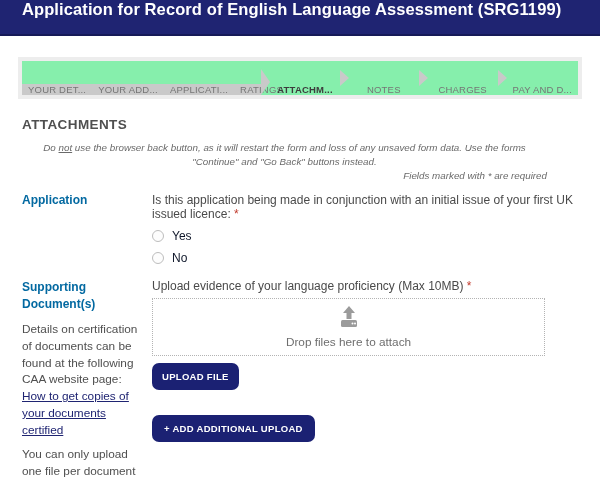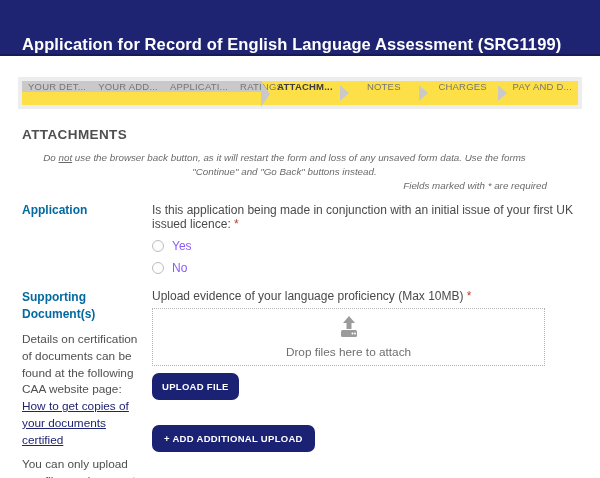--- a/index.html
+++ b/index.html
@@ -4,44 +4,44 @@
 <style>
   * { margin: 0; padding: 0; box-sizing: border-box; }
   html, body { width: 600px; height: 478px; overflow: hidden; }
   body {
     font-family: "Liberation Sans", sans-serif;
     background: #ffffff;
     color: #4a4a4a;
   }
   
   .app-header {
-    height: 56px;
+    height: 36px;
     background: #1f2472;
     border-bottom: 2px solid #161a58;
     display: flex;
-    align-items: flex-end;
+    align-items: flex-start;
     padding: 0 22px;
   }
   .app-header h1 {
     color: #ffffff;
     font-size: 16.5px;
     font-weight: bold;
     letter-spacing: 0.1px;
   }
   
   .stepper-frame {
     margin: 21px 18px 0 18px;
     background: #ededed;
     padding: 4px;
   }
   .stepper-inner {
-    background: #fde047;
-    height: 24px;
-    display: flex;
-    align-items: flex-start;
+    background: #86efac;
+    height: 34px;
+    display: flex;
+    align-items: flex-end;
   }
   .completed-group {
     background: #c9c9c9;
     display: flex;
     align-items: stretch;
     width: 43%;
   }
   .completed-tip {
     width: 0; height: 0;
     border-top: 13px solid transparent;
@@ -110,21 +110,21 @@
     cursor: pointer;
   }
   .radio-circle {
     width: 12px; height: 12px;
     border: 1px solid #bdbdbd;
     border-radius: 50%;
     background: #fdfdfd;
     margin-right: 8px;
     flex-shrink: 0;
   }
-  .radio-label { font-size: 12px; color: #8b5cf6; }
+  .radio-label { font-size: 12px; color: #0f172a; }
   
   .supporting-row { margin-top: 14px; }
   .side-text { font-size: 11.8px; color: #4f4f4f; line-height: 1.42; padding-right: 14px; }
   .side-text p { margin-top: 8px; }
   .side-text a {
     color: #1f2472;
     text-decoration: underline;
     cursor: pointer;
   }
   .upload-label { font-size: 12px; color: #4a4a4a; margin-bottom: 5px; }

